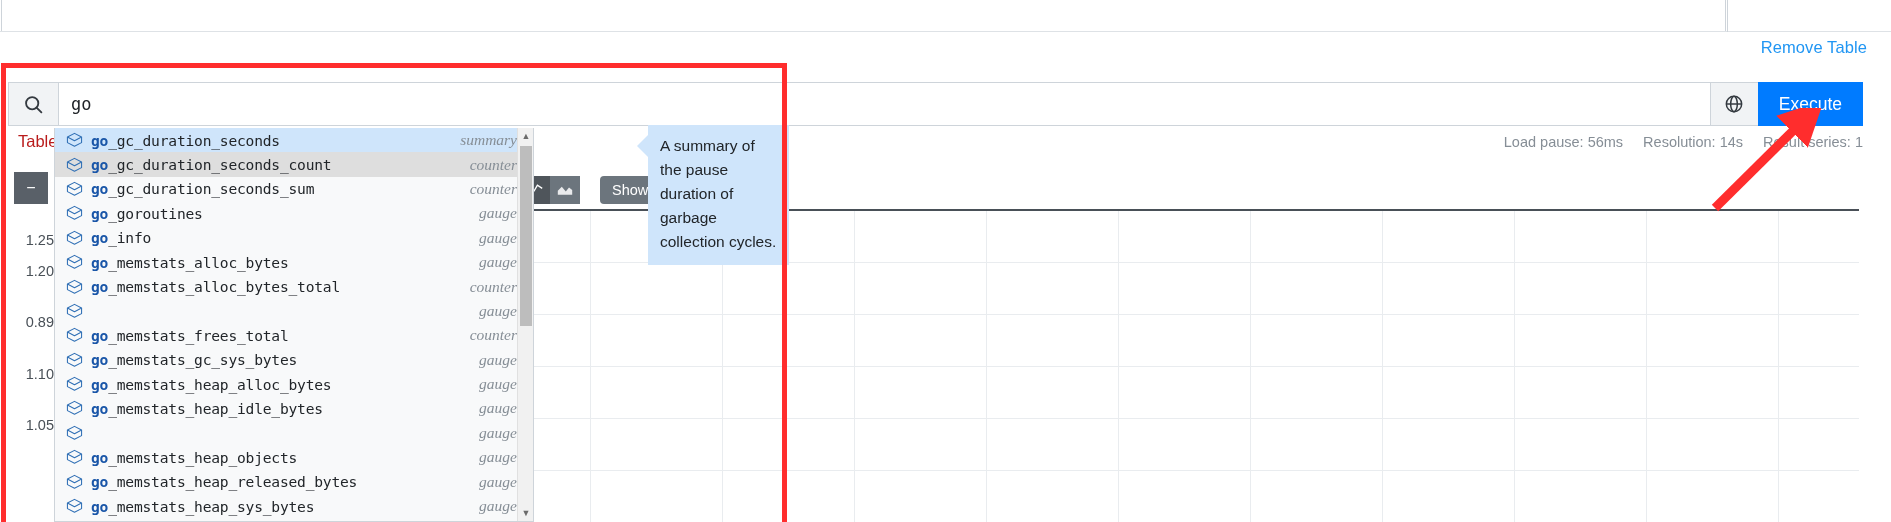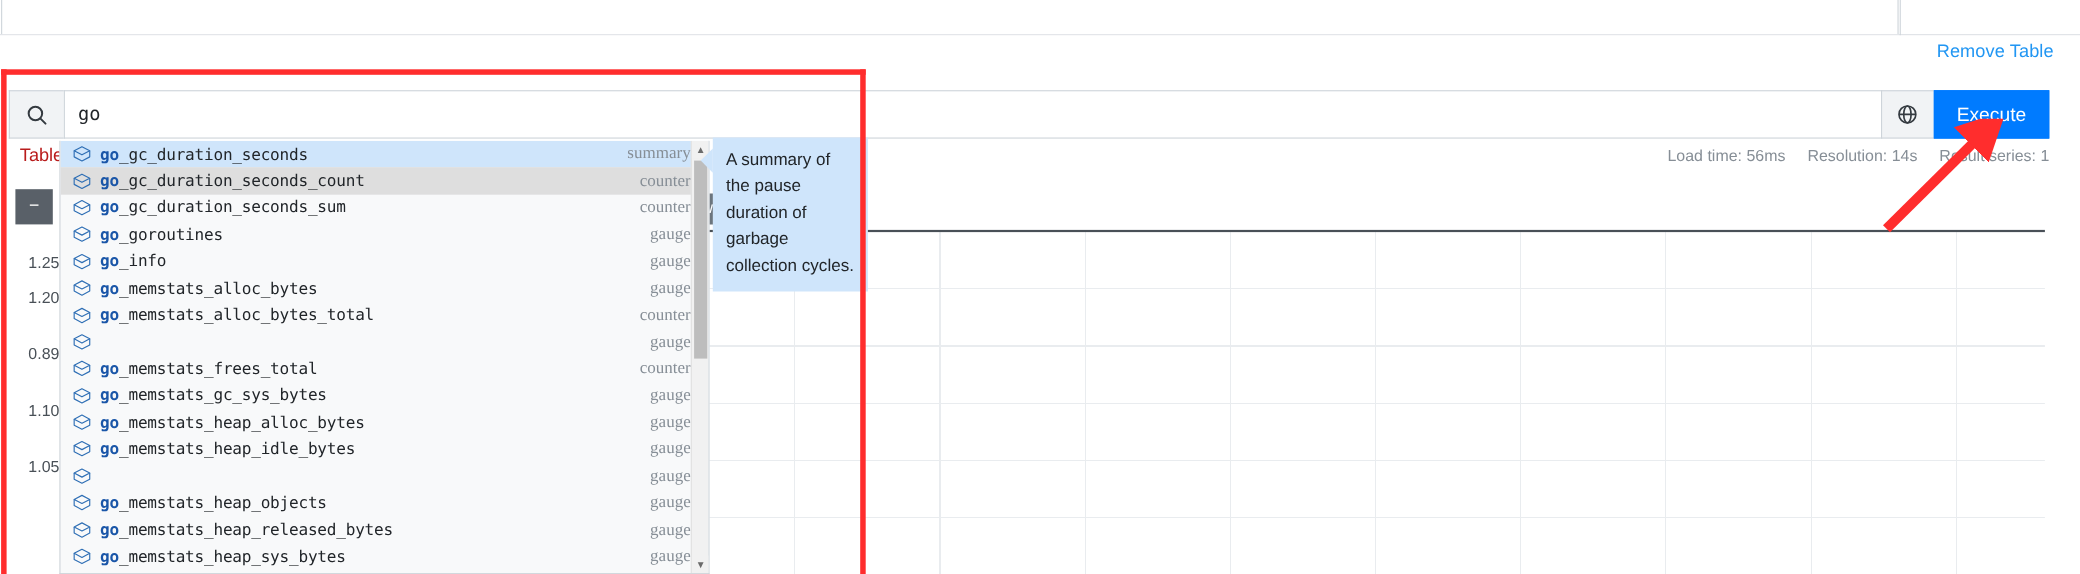--- a/index.html
+++ b/index.html
@@ -174,21 +174,21 @@
   }
   .tick {
     position: absolute; left: -7px; width: 7px; height: 1px;
     background: #495057;
   }
 
   
   .ac-dropdown {
     position: absolute;
     left: 54px; top: 128px;
-    width: 591px;
+    width: 480px;
     height: 394px;
     background: #f8f9fa;
     border: 1px solid #ced4da;
     border-top: none;
     z-index: 40;
     overflow: hidden;
   }
   .ac-list {
     position: absolute; left: 0; top: 0; right: 0; bottom: 0;
     overflow: hidden;
@@ -210,20 +210,21 @@
   .ac-name {
     font-family: "DejaVu Sans Mono", monospace;
     font-size: 14.6px;
     color: #212529;
     letter-spacing: -0.2px;
   }
   .ac-name b { color: #1a56a8; font-weight: 700; }
   .ac-type {
     margin-left: auto;
     font-family: "Liberation Serif", serif;
+    font-style: italic;
     font-size: 15.5px;
     color: #868e96;
     padding-right: 2px;
   }
 
   
   .ac-scroll {
     position: absolute; right: 0; top: 0; width: 16px; bottom: 0;
     background: #f1f1f1;
     border-left: 1px solid #e0e0e0;
@@ -299,21 +300,21 @@
         <ellipse cx="12" cy="12" rx="4" ry="9.2"></ellipse>
         <line x1="3" y1="12" x2="21" y2="12"></line>
       </svg>
     </div>
     <button class="execute-btn">Execute</button>
   </div>
 
   <div class="tabs-row">
     <div class="tab-item">Table</div>
     <div class="stats-row">
-      <span>Load time: 56ms</span>
+      <span>Load pause: 56ms</span>
       <span>Resolution: 14s</span>
       <span>Result series: 1</span>
     </div>
   </div>
 
   <div class="graph-controls">
     <button class="ctl-btn dark">−</button>
   </div>
 
   <div class="icon-toggle">

